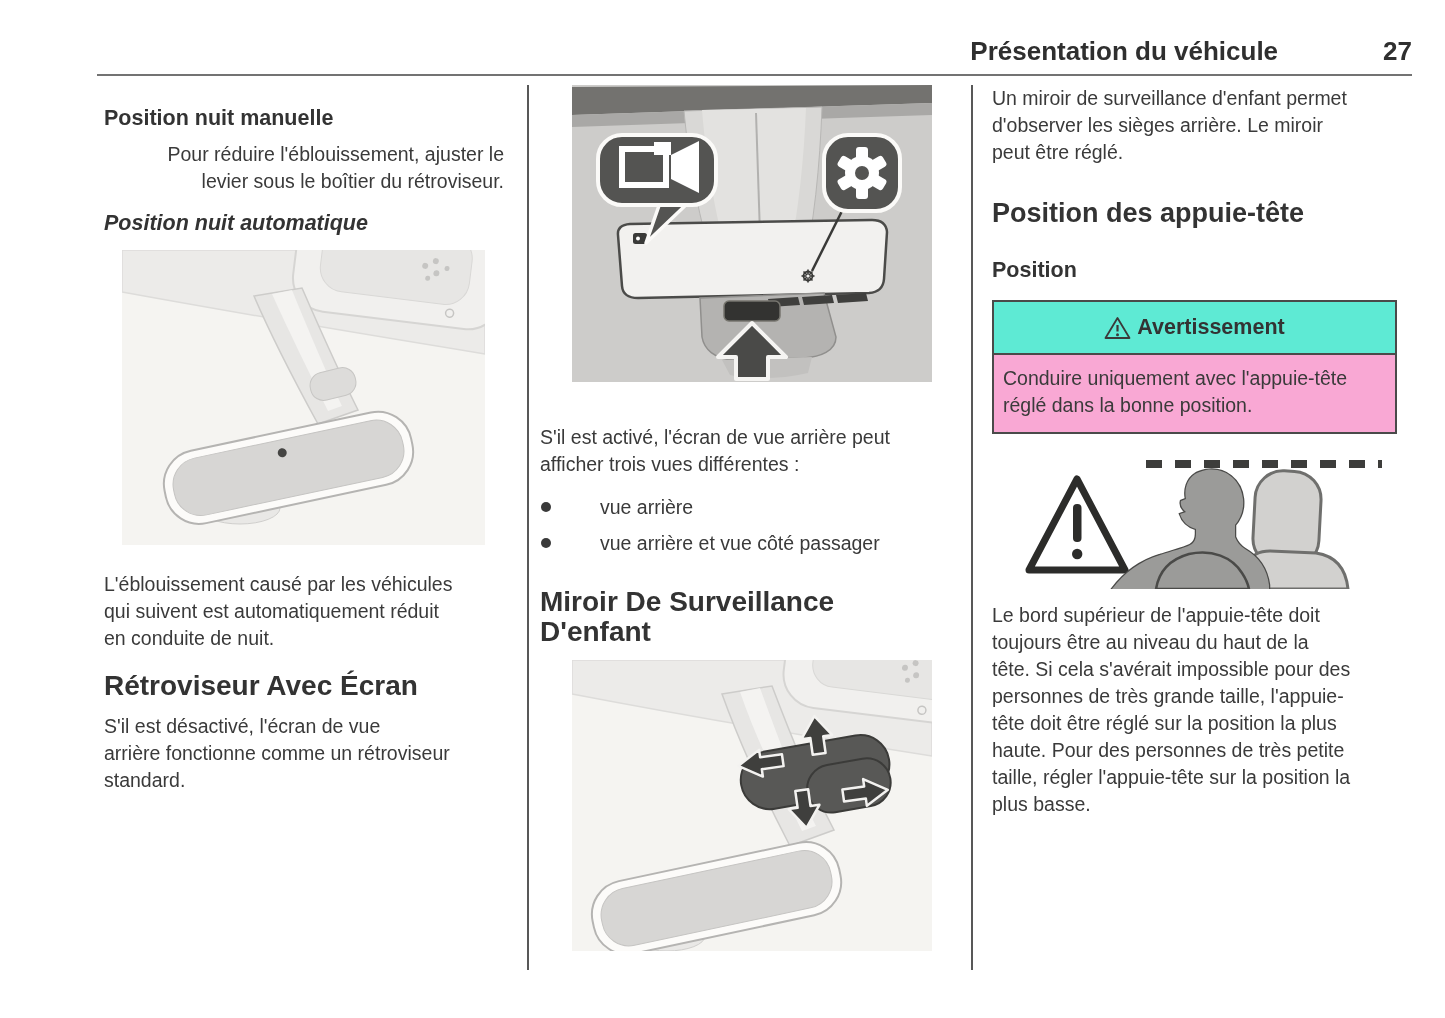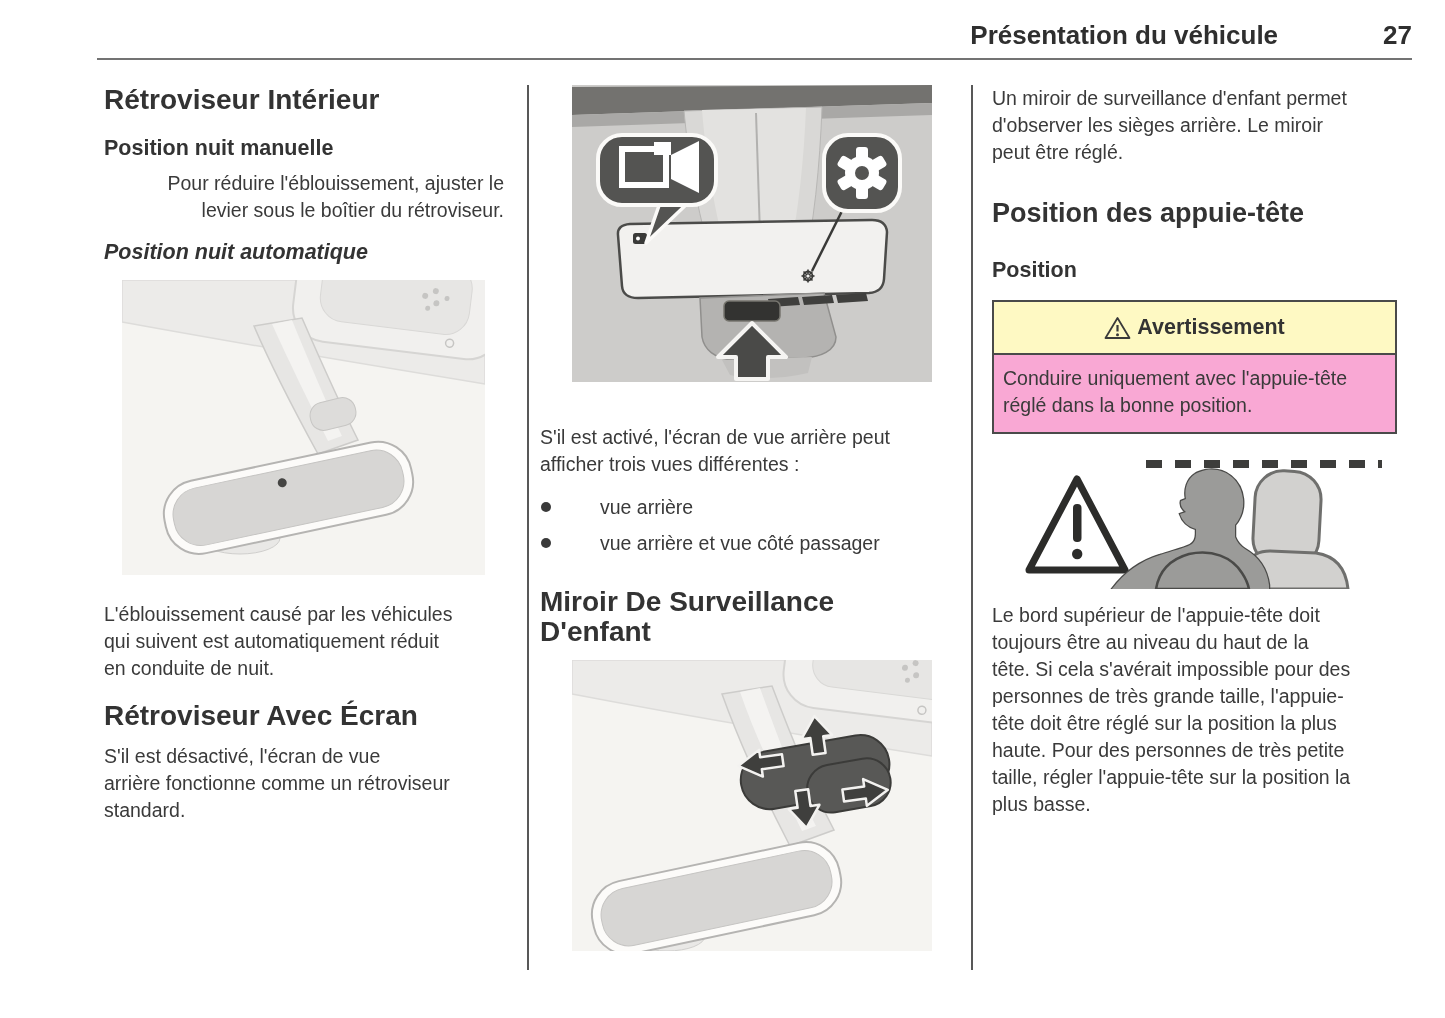--- a/index.html
+++ b/index.html
@@ -2,21 +2,21 @@
 <html><head>
 <meta charset="utf-8">
 <style>
   html,body{margin:0;padding:0;background:#ffffff;}
   .page{
     position:relative;width:1445px;height:1018px;background:#ffffff;
     font-family:"Liberation Sans", sans-serif;color:#383838;overflow:hidden;
   }
   
   .hdr{
-    position:absolute;left:97px;top:0;width:1315px;height:60px;
+    position:absolute;left:97px;top:0;width:1315px;height:76px;
     display:flex;align-items:flex-end;justify-content:flex-end;
     border-bottom:2px solid #737373;padding-bottom:7px;box-sizing:border-box;
   }
   .hdr .title{font-size:26px;font-weight:bold;color:#2f2f2f;}
   .hdr .pageno{font-size:26px;font-weight:bold;color:#2f2f2f;margin-left:105px;}
   
   .vsep{position:absolute;top:85px;height:885px;width:2px;background:#585858;}
   .vsep.s1{left:527px;}
   .vsep.s2{left:971px;}
   
@@ -45,21 +45,21 @@
   .col2 li{display:flex;align-items:flex-start;font-size:19.5px;line-height:27px;color:#3a3a3a;gap:40px;}
   .col2 li + li{margin-top:9px;}
   .dot{flex:0 0 auto;width:10px;height:10px;border-radius:50%;background:#3a3a3a;margin:8px 9px 0 1px;}
   .col2 h1.m2{margin-top:30px;}
   .col2 .fig3{margin:14px 0 0 32px;}
   
   .col3 h1.m1{margin-top:33px;}
   .col3 h2.m2{margin-top:31px;}
   .warnbox{margin-top:18px;width:401px;border:2px solid #4a4a4a;box-sizing:content-box;}
   .warnhead{
-    background:#fef9c3;border-bottom:2px solid #4a4a4a;
+    background:#5eead4;border-bottom:2px solid #4a4a4a;
     display:flex;align-items:center;justify-content:center;gap:6px;
     padding:13px 6px;font-size:21.5px;font-weight:bold;color:#333333;
   }
   .warnbody{background:#f9a8d4;padding:10px 9px 13px 9px;}
   .col3 .fig4{margin:15px 0 0 24px;}
   .col3 p.m3{margin-top:13px;}
 </style>
 </head>
 <body>
 
@@ -67,21 +67,20 @@
 
   <div class="hdr">
     <span class="title">Présentation du véhicule</span>
     <span class="pageno">27</span>
   </div>
 
   <div class="vsep s1"></div>
   <div class="vsep s2"></div>
 
   <div class="col col1">
-    <h1 class="section">Rétroviseur Intérieur</h1>
     <h2 class="sub m1">Position nuit manuelle</h2>
     <p class="body m2">Pour réduire l'éblouissement, ajuster le
 levier sous le boîtier du rétroviseur.</p>
     <h2 class="sub m3">Position nuit automatique</h2>
 
     <figure class="fig fig1">
       <svg width="363" height="295" viewBox="0 0 363 295">
         <rect width="363" height="295" fill="#f5f4f1"></rect>
         <path d="M0 0 H363 V104 C240 84 110 62 0 42 Z" fill="#ecebe9" stroke="#dddcda" stroke-width="1.5"></path>
         <g transform="rotate(7 270 40)">

